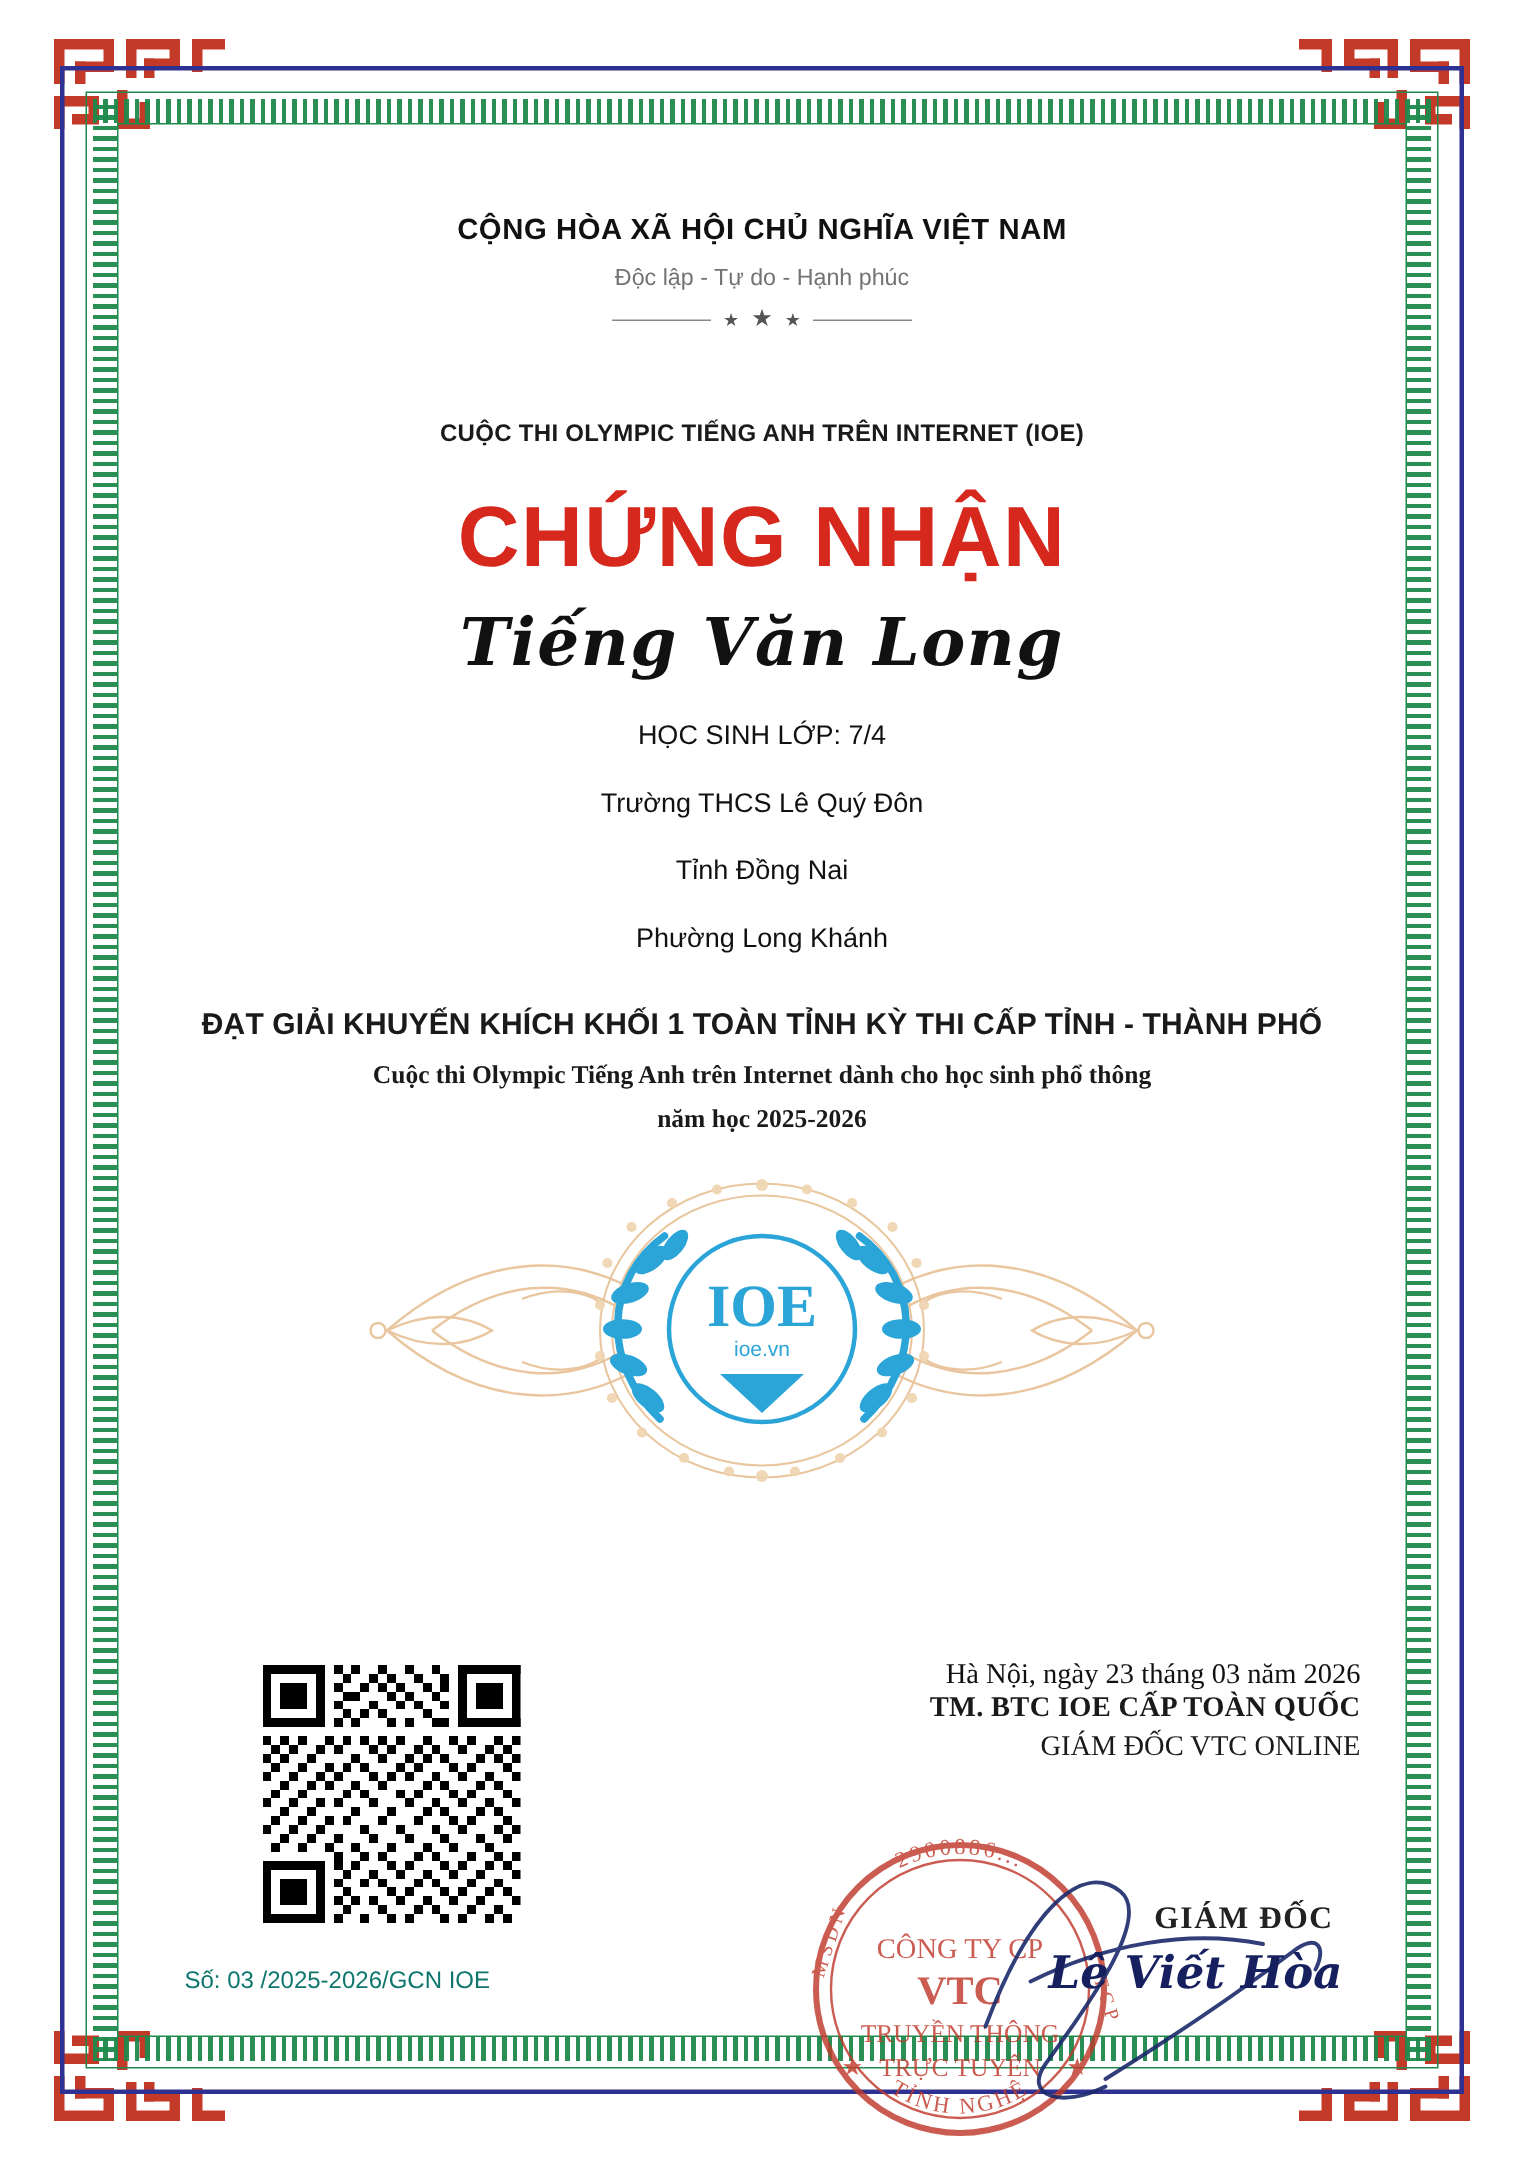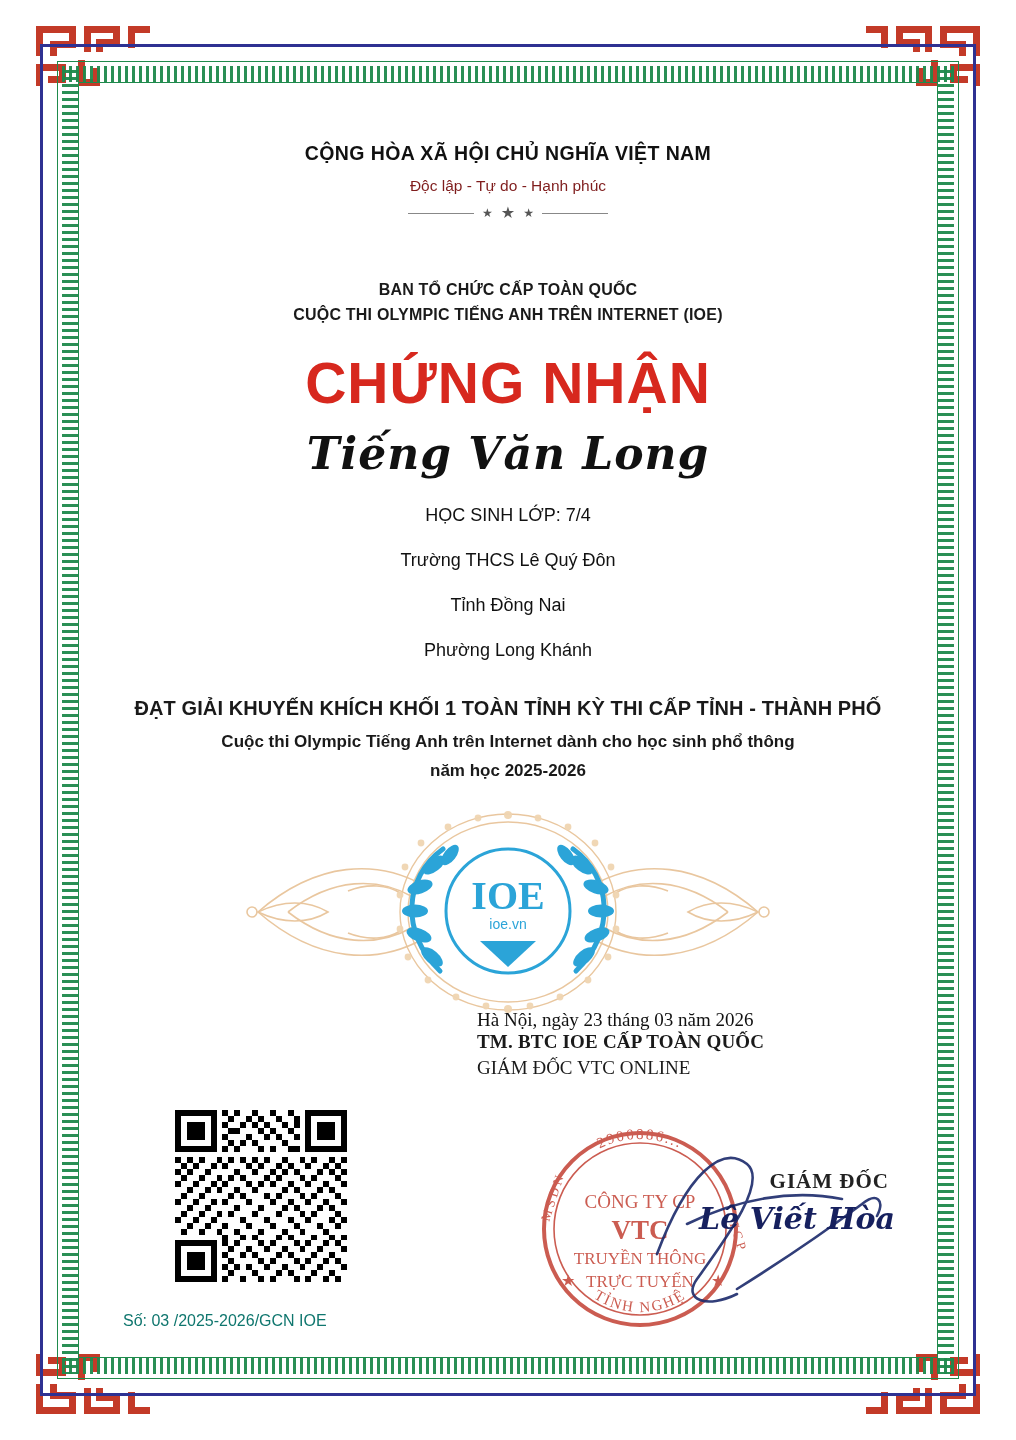--- a/index.html
+++ b/index.html
@@ -89,21 +89,21 @@
   .nation {
     margin-top: 42px;
     font-size: 19.5px;
     font-weight: bold;
     letter-spacing: .4px;
     color: #111;
   }
   .motto {
     margin-top: 12px;
     font-size: 15.5px;
-    color: #7f1d1d;
+    color: #737373;
   }
   .stars {
     margin-top: 10px;
     display: flex;
     align-items: center;
     justify-content: center;
     gap: 8px;
   }
   .stars .line {
     width: 66px;
@@ -154,20 +154,21 @@
   .award {
     margin-top: 36px;
     font-size: 20px;
     font-weight: bold;
     letter-spacing: .1px;
   }
   .award-sub {
     margin-top: 12px;
     font-size: 17px;
     font-weight: bold;
+    font-family: Liberation Serif, serif;
   }
   .award-sub .l2 { margin-top: 9px; }
 
   
   .emblem-wrap {
     margin-top: 24px;
     height: 215px;
     position: relative;
   }
   .emblem {
@@ -176,23 +177,23 @@
     top: 0;
     transform: translateX(-50%);
     width: 560px;
     height: 215px;
   }
 
   
   .sign-area {
     position: absolute;
     right: 14px;
-    top: 909px;
+    top: 1006px;
     width: 430px;
-    text-align: left;
+    text-align: right;
   }
   .sign-date {
     font-family: "Liberation Serif", serif;
     font-size: 19px;
     color: #111;
   }
   .sign-role {
     font-family: "Liberation Serif", serif;
     font-size: 19px;
     font-weight: bold;
@@ -377,21 +378,20 @@
 
     <div class="stars">
       <span class="line"></span>
       <span class="s">★</span>
       <span class="s big">★</span>
       <span class="s">★</span>
       <span class="line"></span>
     </div>
 
     <div class="org">
-      <div>BAN TỔ CHỨC CẤP TOÀN QUỐC</div>
       <div class="l2">CUỘC THI OLYMPIC TIẾNG ANH TRÊN INTERNET (IOE)</div>
     </div>
 
     <div class="title">CHỨNG NHẬN</div>
 
     <div class="student-name">Tiếng Văn Long</div>
 
     <div class="line-info">HỌC SINH LỚP: 7/4</div>
     <div class="line-info sp2">Trường THCS Lê Quý Đôn</div>
     <div class="line-info sp2">Tỉnh Đồng Nai</div>

